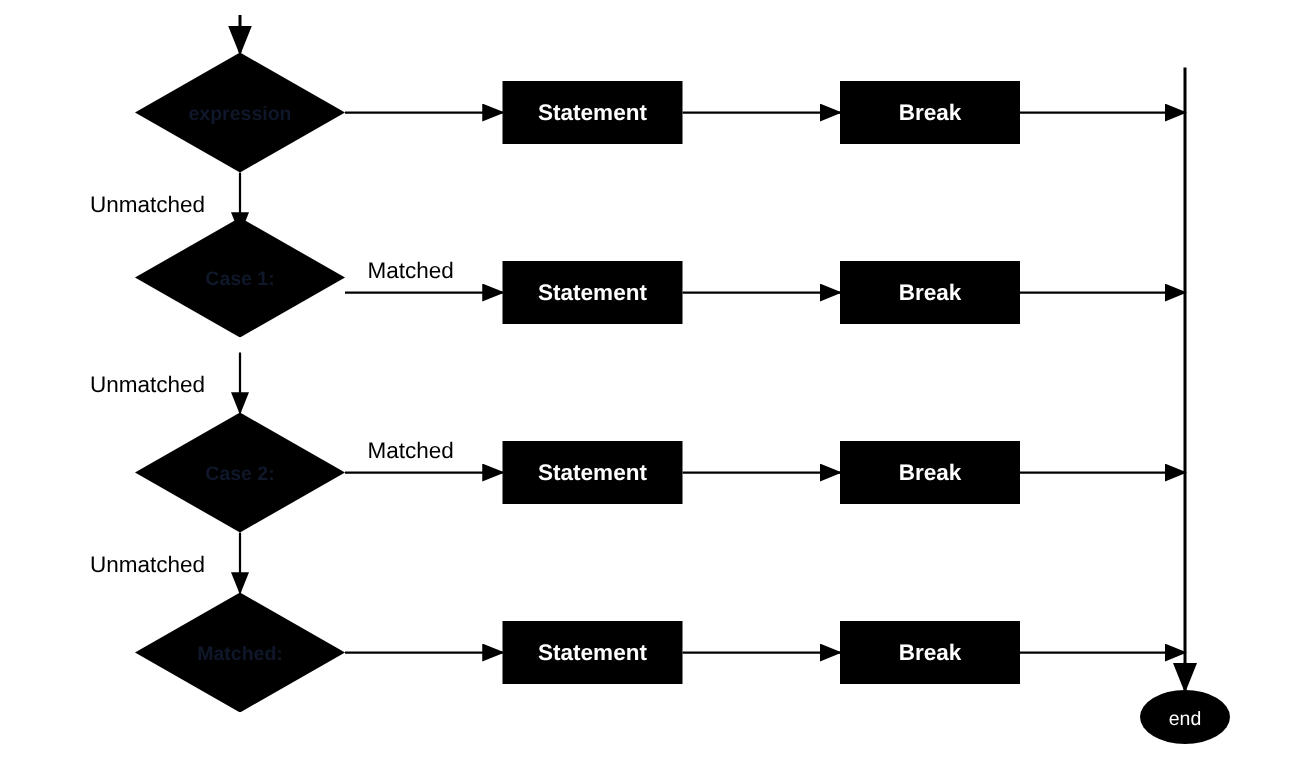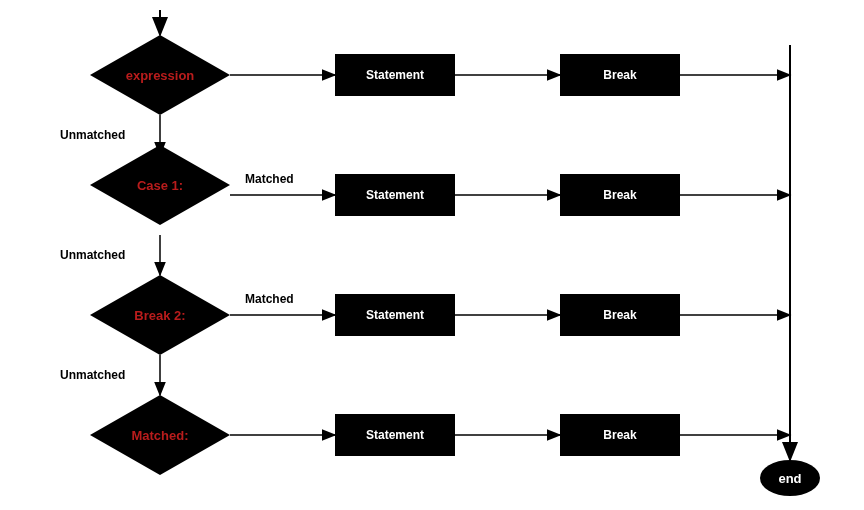--- a/index.html
+++ b/index.html
@@ -22,56 +22,56 @@
   }
   .diamond-shape {
     position: absolute;
     width: 100%;
     height: 100%;
     background: #000;
     clip-path: polygon(50% 0%, 100% 50%, 50% 100%, 0% 50%);
   }
   .diamond-text {
     position: relative;
-    color: #b91c1c;
+    color: #0f172a;
     font-weight: bold;
     font-size: 13px;
     z-index: 2;
     text-align: center;
   }
   .rect {
     position: absolute;
     background: #000;
     color: #fff;
     font-weight: bold;
-    font-size: 12px;
+    font-size: 15px;
     display: flex;
     align-items: center;
     justify-content: center;
     width: 120px;
     height: 42px;
   }
   .ellipse {
     position: absolute;
     background: #000;
     color: #fff;
-    font-weight: bold;
+    font-weight: normal;
     font-size: 13px;
     border-radius: 50%;
     display: flex;
     align-items: center;
     justify-content: center;
     width: 60px;
     height: 36px;
   }
   .label {
     position: absolute;
-    font-size: 12px;
+    font-size: 15px;
     color: #000;
-    font-weight: bold;
+    font-weight: normal;
   }
   svg.arrows {
     position: absolute;
     top: 0;
     left: 0;
     width: 864px;
     height: 510px;
     pointer-events: none;
   }
 </style>
@@ -129,21 +129,21 @@
 <div class="rect" style="left:335px; top:174px;">
   <span>Statement</span>
 </div>
 <div class="rect" style="left:560px; top:174px;">
   <span>Break</span>
 </div>
 <div class="label" style="left:60px; top:248px;">Unmatched</div>
 
 <div class="diamond" style="left:90px; top:275px;">
   <div class="diamond-shape"></div>
-  <div class="diamond-text">Break 2:</div>
+  <div class="diamond-text">Case 2:</div>
 </div>
 <div class="label" style="left:245px; top:292px;">Matched</div>
 <div class="rect" style="left:335px; top:294px;">
   <span>Statement</span>
 </div>
 <div class="rect" style="left:560px; top:294px;">
   <span>Break</span>
 </div>
 <div class="label" style="left:60px; top:368px;">Unmatched</div>
 

